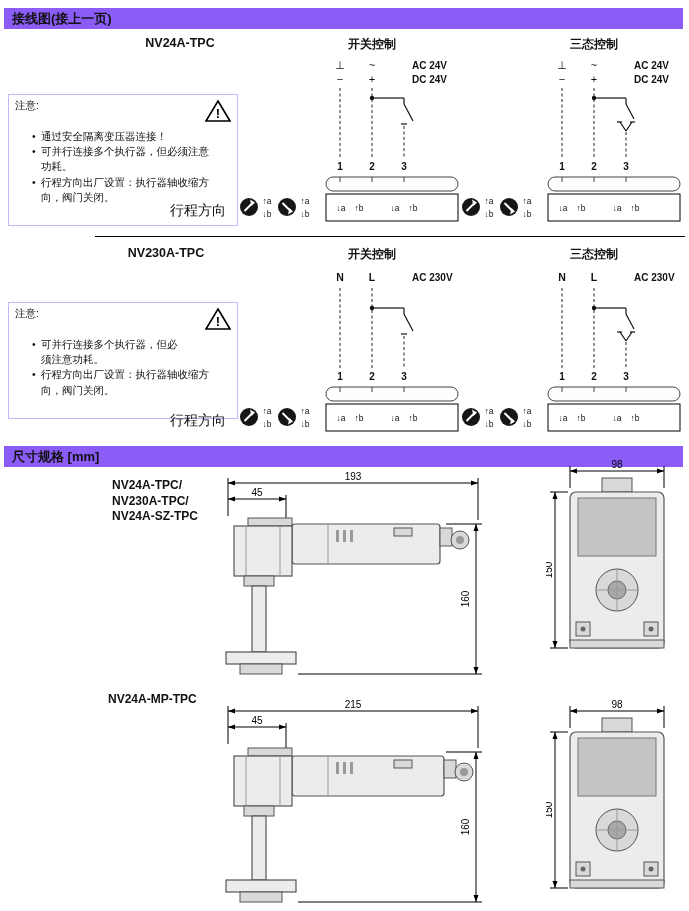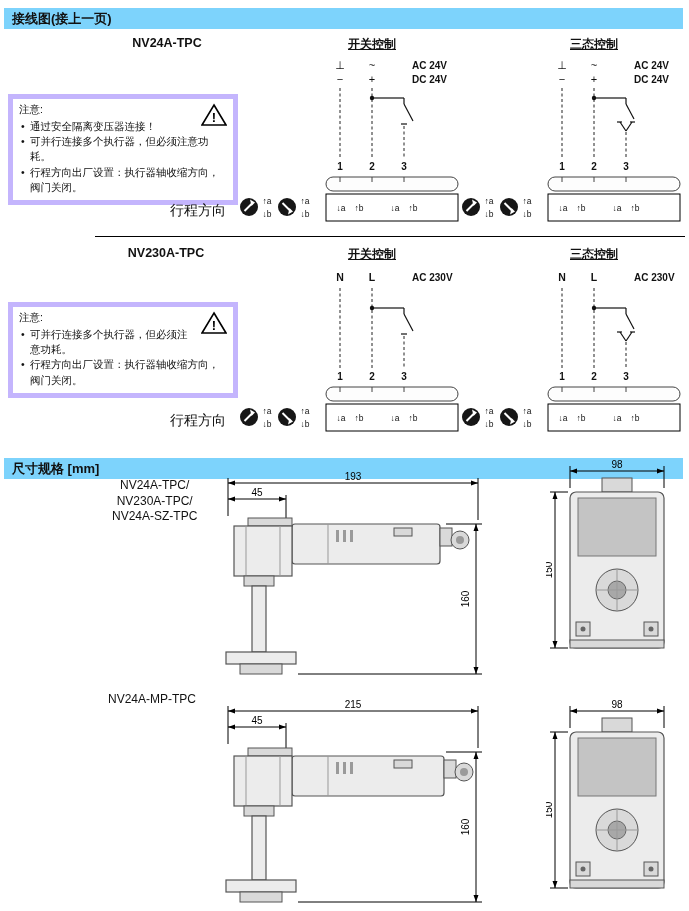--- a/index.html
+++ b/index.html
@@ -1,32 +1,32 @@
 <!DOCTYPE html>
 <html><head>
 <meta charset="utf-8">
 <style>
   html,body{margin:0;padding:0;background:#fff;}
   .page{position:relative;width:689px;height:911px;background:#fff;overflow:hidden;
         font-family:"Liberation Sans",sans-serif;color:#111;}
-  .sec-header{position:absolute;left:4px;width:679px;height:21px;background:#7dd3fc;
+  .sec-header{position:absolute;left:4px;width:679px;height:21px;background:#8b5cf6;
         font-weight:bold;font-size:13px;line-height:21px;padding-left:8px;box-sizing:border-box;}
   .model-title{position:absolute;font-weight:bold;font-size:12.5px;width:130px;text-align:center;}
-  .col-header{position:absolute;font-weight:bold;font-size:12px;width:110px;text-align:center;text-decoration:underline;}
-  .note-box{position:absolute;border:5px solid #c4b5fd;background:#fff;font-size:10.5px;
+  .col-header{position:absolute;font-weight:bold;font-size:12px;width:110px;text-align:center;}
+  .note-box{position:absolute;border:1px solid #c4b5fd;background:#fff;font-size:10.5px;
         padding:4px 6px;box-sizing:border-box;width:230px;}
   .note-title{margin:0 0 2px 0;}
-  .note-list{margin:1px;padding:0;list-style:none;}
+  .note-list{margin:16px;padding:0;list-style:none;}
   .note-list li{position:relative;padding-left:10px;line-height:1.45;}
   .note-list li.pad-r{padding-right:30px;}
   .note-list li::before{content:"•";position:absolute;left:1px;}
   .warn{position:absolute;top:4px;right:6px;}
   .stroke-label{position:absolute;font-size:14px;}
   .divider{position:absolute;height:0;border-top:1.5px solid #000;}
-  .dim-title{position:absolute;font-weight:normal;font-size:12px;line-height:1.3;text-align:center;}
+  .dim-title{position:absolute;font-weight:bold;font-size:12px;line-height:1.3;}
   svg{position:absolute;}
   svg text{font-family:"Liberation Sans",sans-serif;}
   .sym{font-size:11px;text-anchor:middle;fill:#111;}
   .nlab{font-size:10.5px;font-weight:bold;text-anchor:middle;fill:#111;}
   .volt{font-size:10px;font-weight:bold;fill:#111;}
   .tnum{font-size:10px;font-weight:bold;text-anchor:middle;fill:#111;}
   .dash{stroke:#222;stroke-width:1;stroke-dasharray:3 2.5;}
   .wire{stroke:#111;stroke-width:1.2;}
   .oval{fill:#fdfdfd;stroke:#444;stroke-width:1;}
   .tick{stroke:#444;stroke-width:1;}
@@ -41,21 +41,21 @@
   .f4{fill:#c4c4c4;stroke:#777;stroke-width:1;}
   .dl{stroke:#999;stroke-width:1;}
 </style>
 </head>
 <body>
 
 <div class="page">
 
   <div class="sec-header" style="top:8px;">接线图(接上一页)</div>
 
-  <div class="model-title" style="left:102px;top:36px;">NV24A-TPC</div>
+  <div class="model-title" style="left:115px;top:36px;">NV24A-TPC</div>
   <div class="col-header" style="left:317px;top:36px;">开关控制</div>
   <div class="col-header" style="left:539px;top:36px;">三态控制</div>
 
   <div class="note-box" style="left:8px;top:94px;">
     <p class="note-title">注意:</p>
     <ul class="note-list">
       <li class="pad-r">通过安全隔离变压器连接！</li>
       <li>可并行连接多个执行器，但必须注意功耗。</li>
       <li>行程方向出厂设置：执行器轴收缩方向，阀门关闭。</li>
     </ul>
@@ -296,21 +296,21 @@
       <text class="ab" x="65" y="152">↑a</text>
       <text class="ab" x="65" y="165">↓b</text>
       <rect class="dirbox" x="86" y="142" width="132" height="27"></rect>
       <text class="ab" x="101" y="159">↓a</text>
       <text class="ab" x="119" y="159">↑b</text>
       <text class="ab" x="155" y="159">↓a</text>
       <text class="ab" x="173" y="159">↑b</text>
     </g>
   </svg>
 
-  <div class="sec-header" style="top:458px;">尺寸规格 [mm]</div>
+  <div class="sec-header" style="top:446px;">尺寸规格 [mm]</div>
 
   <div class="dim-title" style="left:112px;top:478px;">
     <div>NV24A-TPC/</div>
     <div>NV230A-TPC/</div>
     <div>NV24A-SZ-TPC</div>
   </div>
 
   <svg style="left:188px;top:470px;" width="300" height="212" viewBox="0 0 300 212">
     <g class="dim">
       <line x1="40" y1="46" x2="40" y2="8"></line>

